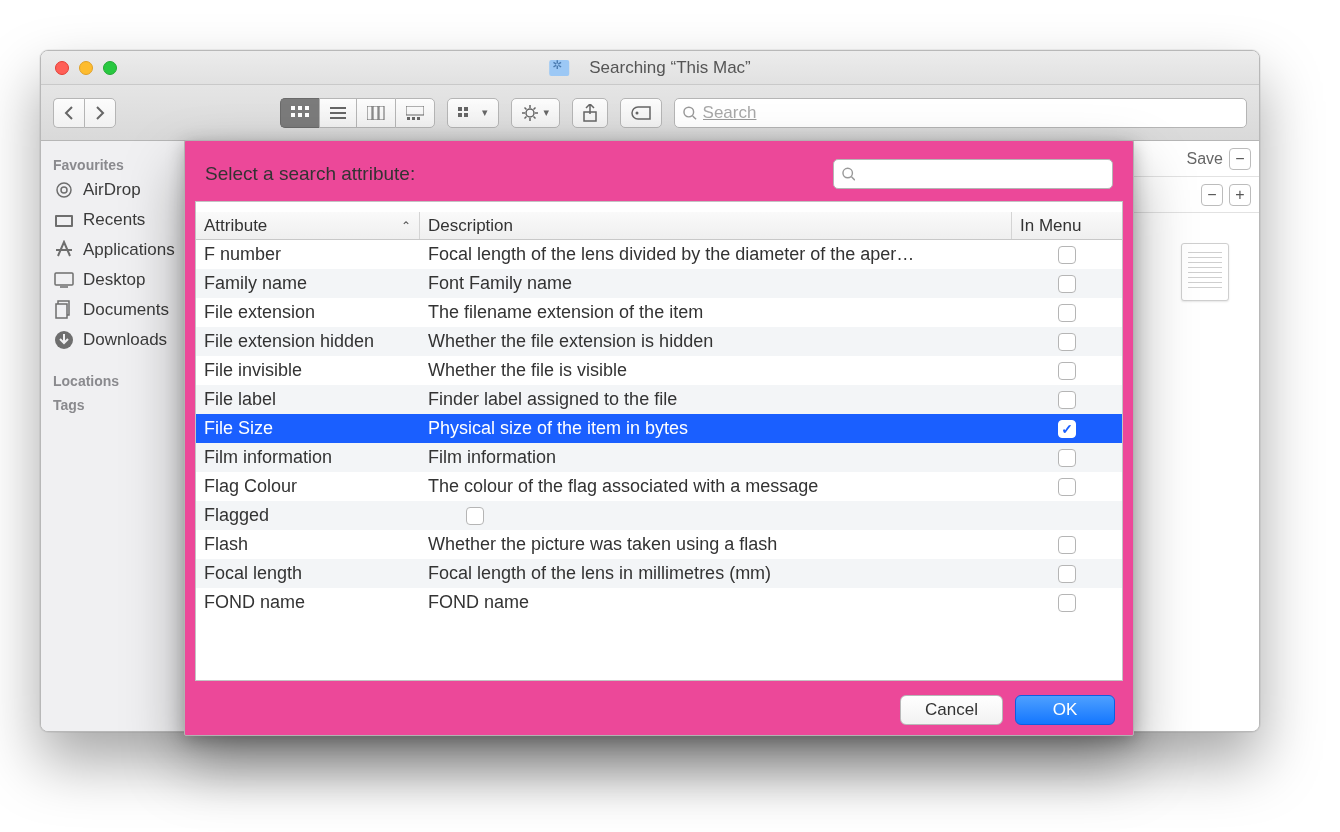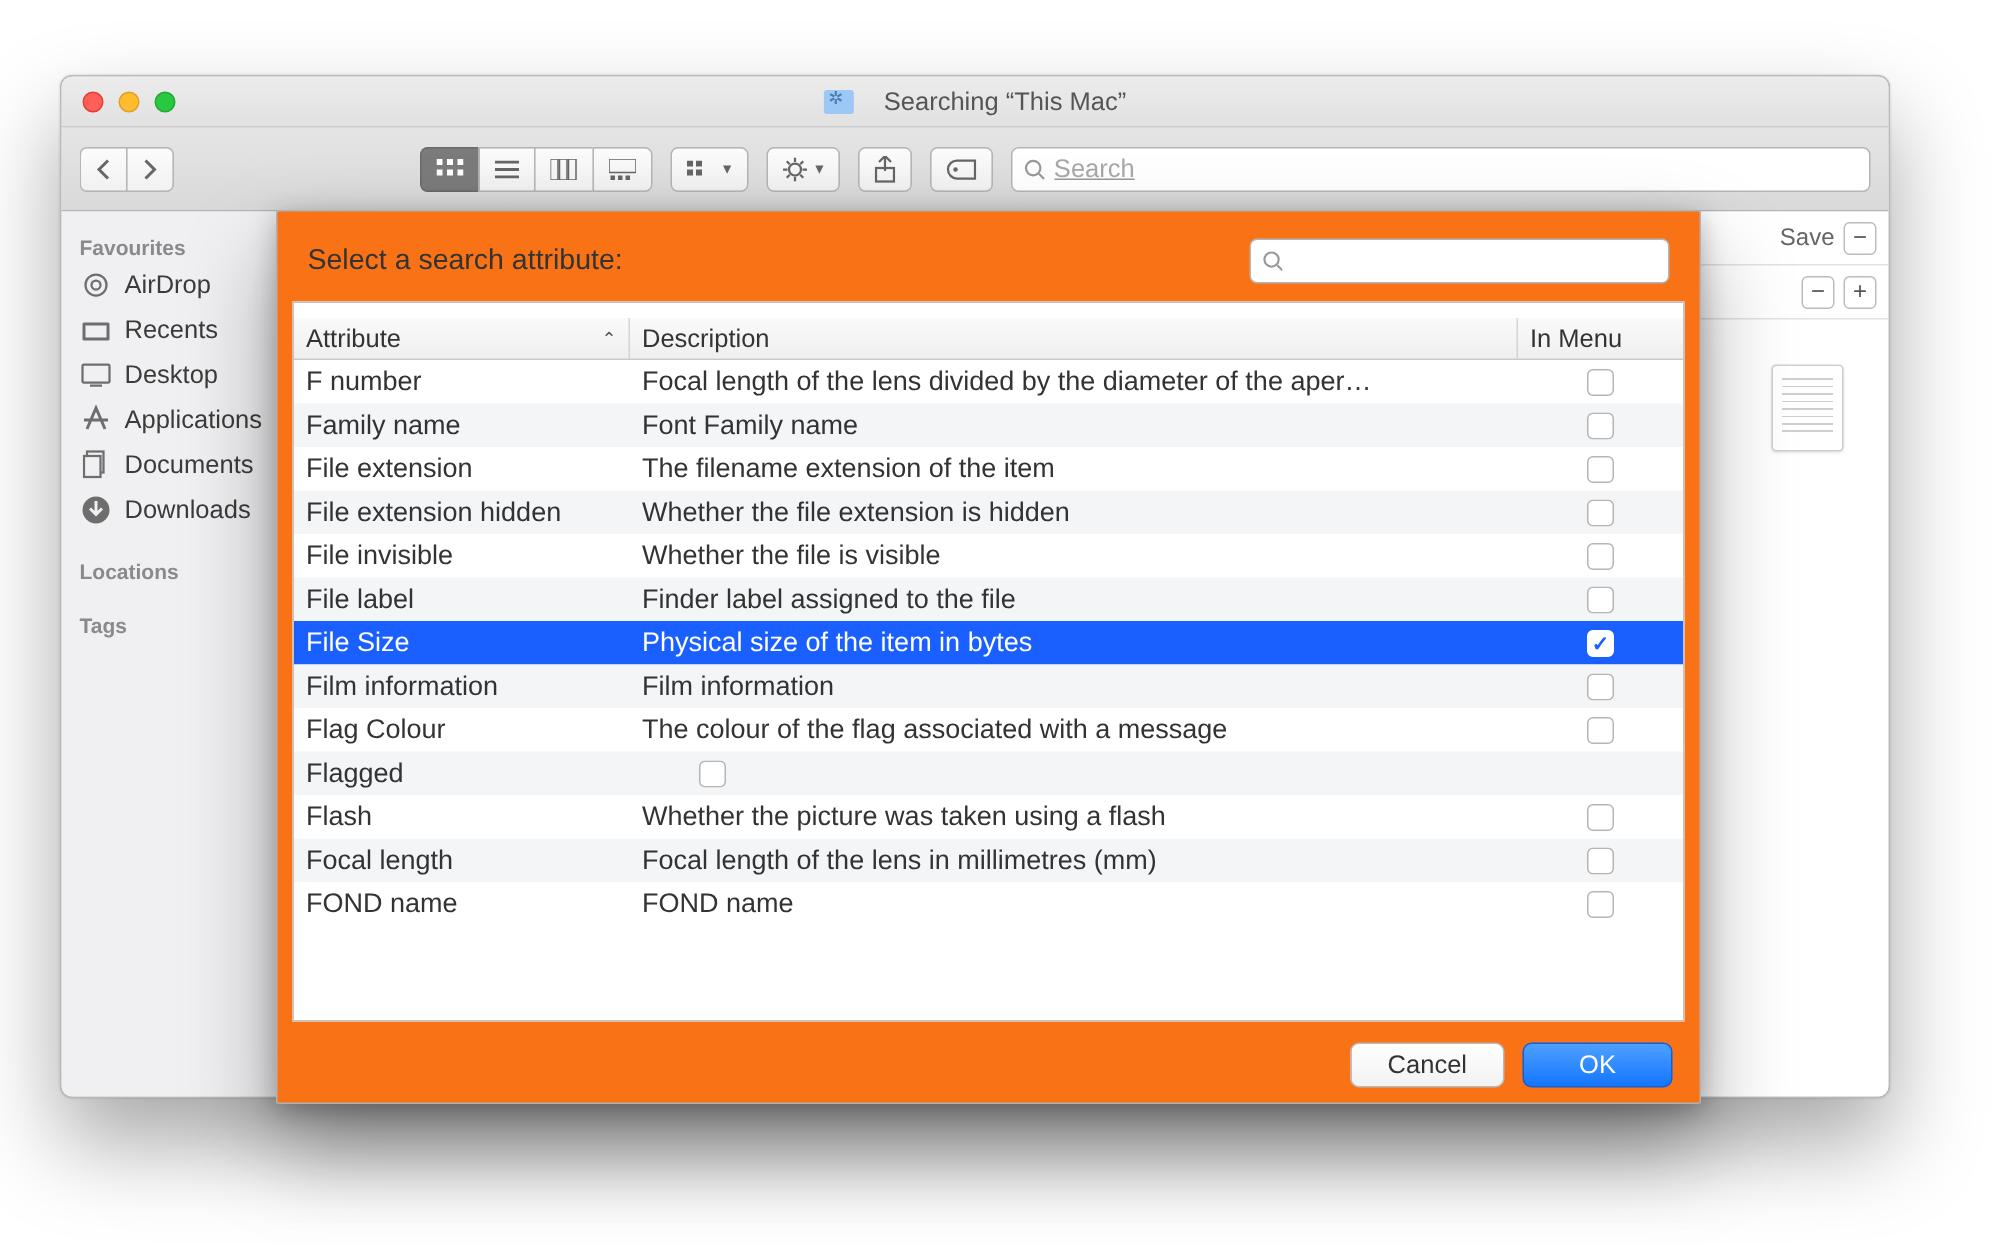--- a/index.html
+++ b/index.html
@@ -88,21 +88,21 @@
   .content-icon-area { padding:30px; display:flex; justify-content:flex-end;}
   .doc-thumb { width:48px; height:58px; background:#fff; border:1px solid #cfcfcf; border-radius:3px;
                box-shadow:0 1px 2px rgba(0,0,0,.1); position:relative; }
   .doc-thumb::after{content:""; position:absolute; left:6px; right:6px; top:8px; bottom:8px;
                     background:repeating-linear-gradient(#cfcfcf,#cfcfcf 1px,transparent 1px,transparent 5px);}
   
   .sheet {
     position:absolute;
     left: 184px; top: 140px;
     width: 950px; height: 596px;
-    background:#f97316;
+    background:#ec4899;
     border:1px solid #b2b2b2;
     border-radius:2px;
     box-shadow: 0 30px 60px rgba(0,0,0,0.35), 0 4px 18px rgba(0,0,0,.25);
     display:flex; flex-direction:column;
   }
   .sheet-header {
     display:flex; align-items:center; justify-content:space-between;
     padding:18px 20px 12px;
   }
   .sheet-title { font-size:19px; color:#333; }
@@ -285,56 +285,56 @@
         <span class="side-ic">
             <svg width="20" height="16" viewBox="0 0 20 16">
               <rect x="1" y="3" width="18" height="12" rx="1" fill="#6e6e6e"></rect>
               <rect x="3" y="5" width="14" height="8" fill="#f0f0f2"></rect>
             </svg>
           </span>
         <span>Recents</span>
       </div>
       <div class="side-i">
         <span class="side-ic">
+            <svg width="20" height="20" viewBox="0 0 20 20">
+              <path d="M4 16 L10 2 16 16 M2 10 H18" stroke="#6e6e6e" stroke-width="2" fill="none"></path>
+            </svg>
+          </span>
+        <span>Applications</span>
+      </div>
+      <div class="side-i">
+        <span class="side-ic">
             <svg width="20" height="16" viewBox="0 0 20 16">
               <rect x="1" y="1" width="18" height="12" rx="1" fill="none" stroke="#6e6e6e" stroke-width="1.5"></rect>
               <path d="M6 15h8" stroke="#6e6e6e" stroke-width="1.5"></path>
             </svg>
           </span>
         <span>Desktop</span>
       </div>
       <div class="side-i">
         <span class="side-ic">
-            <svg width="20" height="20" viewBox="0 0 20 20">
-              <path d="M4 16 L10 2 16 16 M2 10 H18" stroke="#6e6e6e" stroke-width="2" fill="none"></path>
-            </svg>
-          </span>
-        <span>Applications</span>
-      </div>
-      <div class="side-i">
-        <span class="side-ic">
             <svg width="18" height="20" viewBox="0 0 18 20">
               <rect x="3" y="1" width="11" height="14" fill="none" stroke="#6e6e6e" stroke-width="1.5"></rect>
               <rect x="1" y="4" width="11" height="14" fill="#f0f0f2" stroke="#6e6e6e" stroke-width="1.5"></rect>
             </svg>
           </span>
         <span>Documents</span>
       </div>
       <div class="side-i">
         <span class="side-ic">
             <svg width="20" height="20" viewBox="0 0 20 20">
               <circle cx="10" cy="10" r="9" fill="#6e6e6e"></circle>
               <path d="M10 4v8M6 9l4 4 4-4" stroke="#f0f0f2" stroke-width="2" fill="none"></path>
             </svg>
           </span>
         <span>Downloads</span>
       </div>
 
       <div class="side-h" style="margin-top:12px">Locations</div>
-      <div class="side-h" style="margin-top:12px">Tags</div>
+      <div class="side-h" style="">Tags</div>
     </div>
 
     <div class="content">
       <div class="scopebar">
         <span>Save</span>
         <span class="pm">−</span>
       </div>
       <div class="scopebar" style="border-bottom:1px solid #e2e2e2">
         <span class="pm">−</span>
         <span class="pm">+</span>

